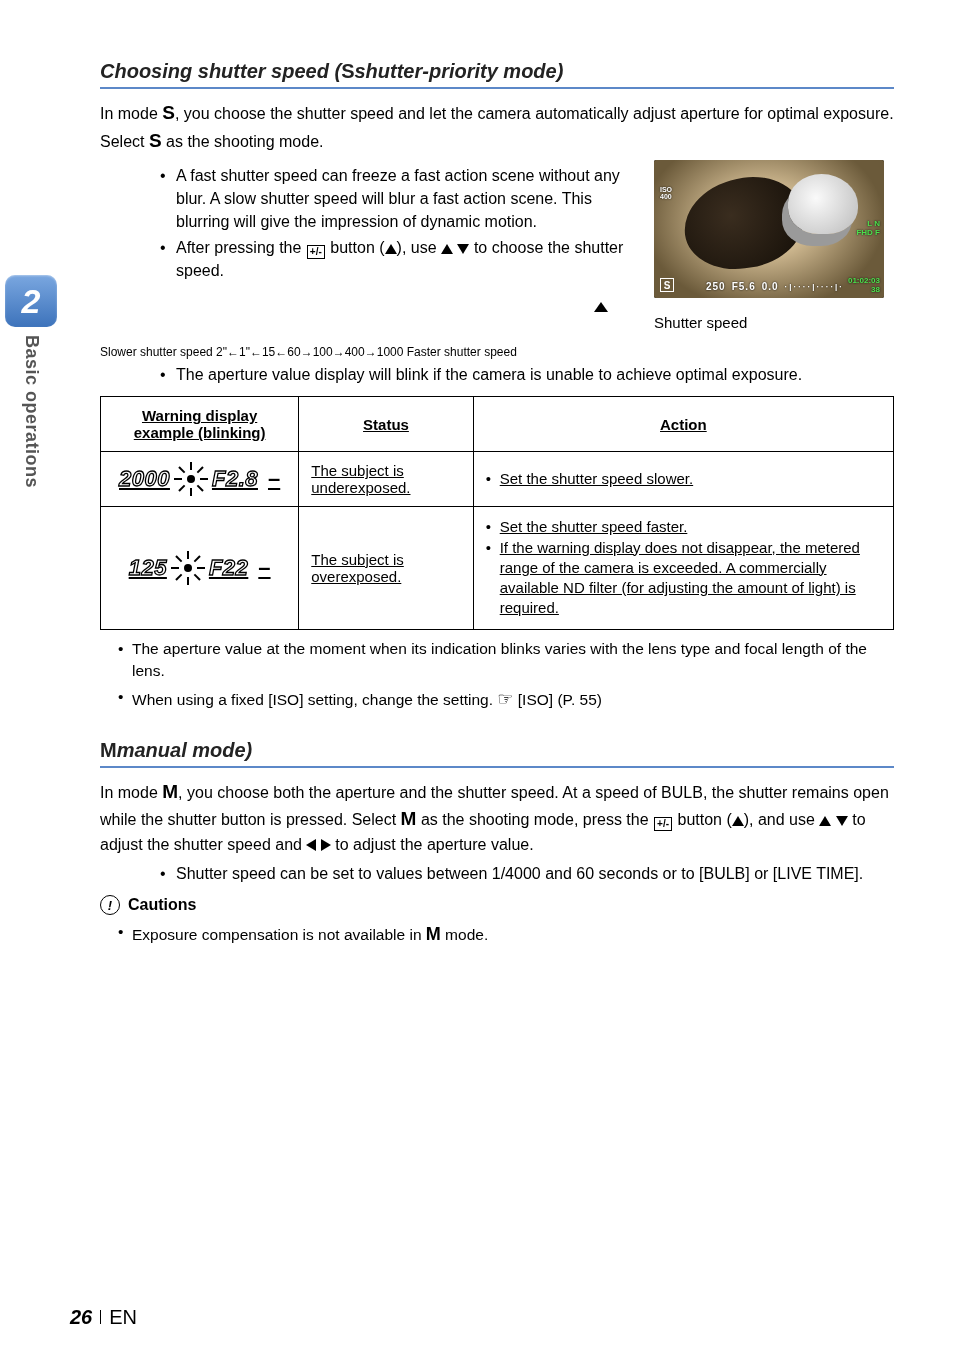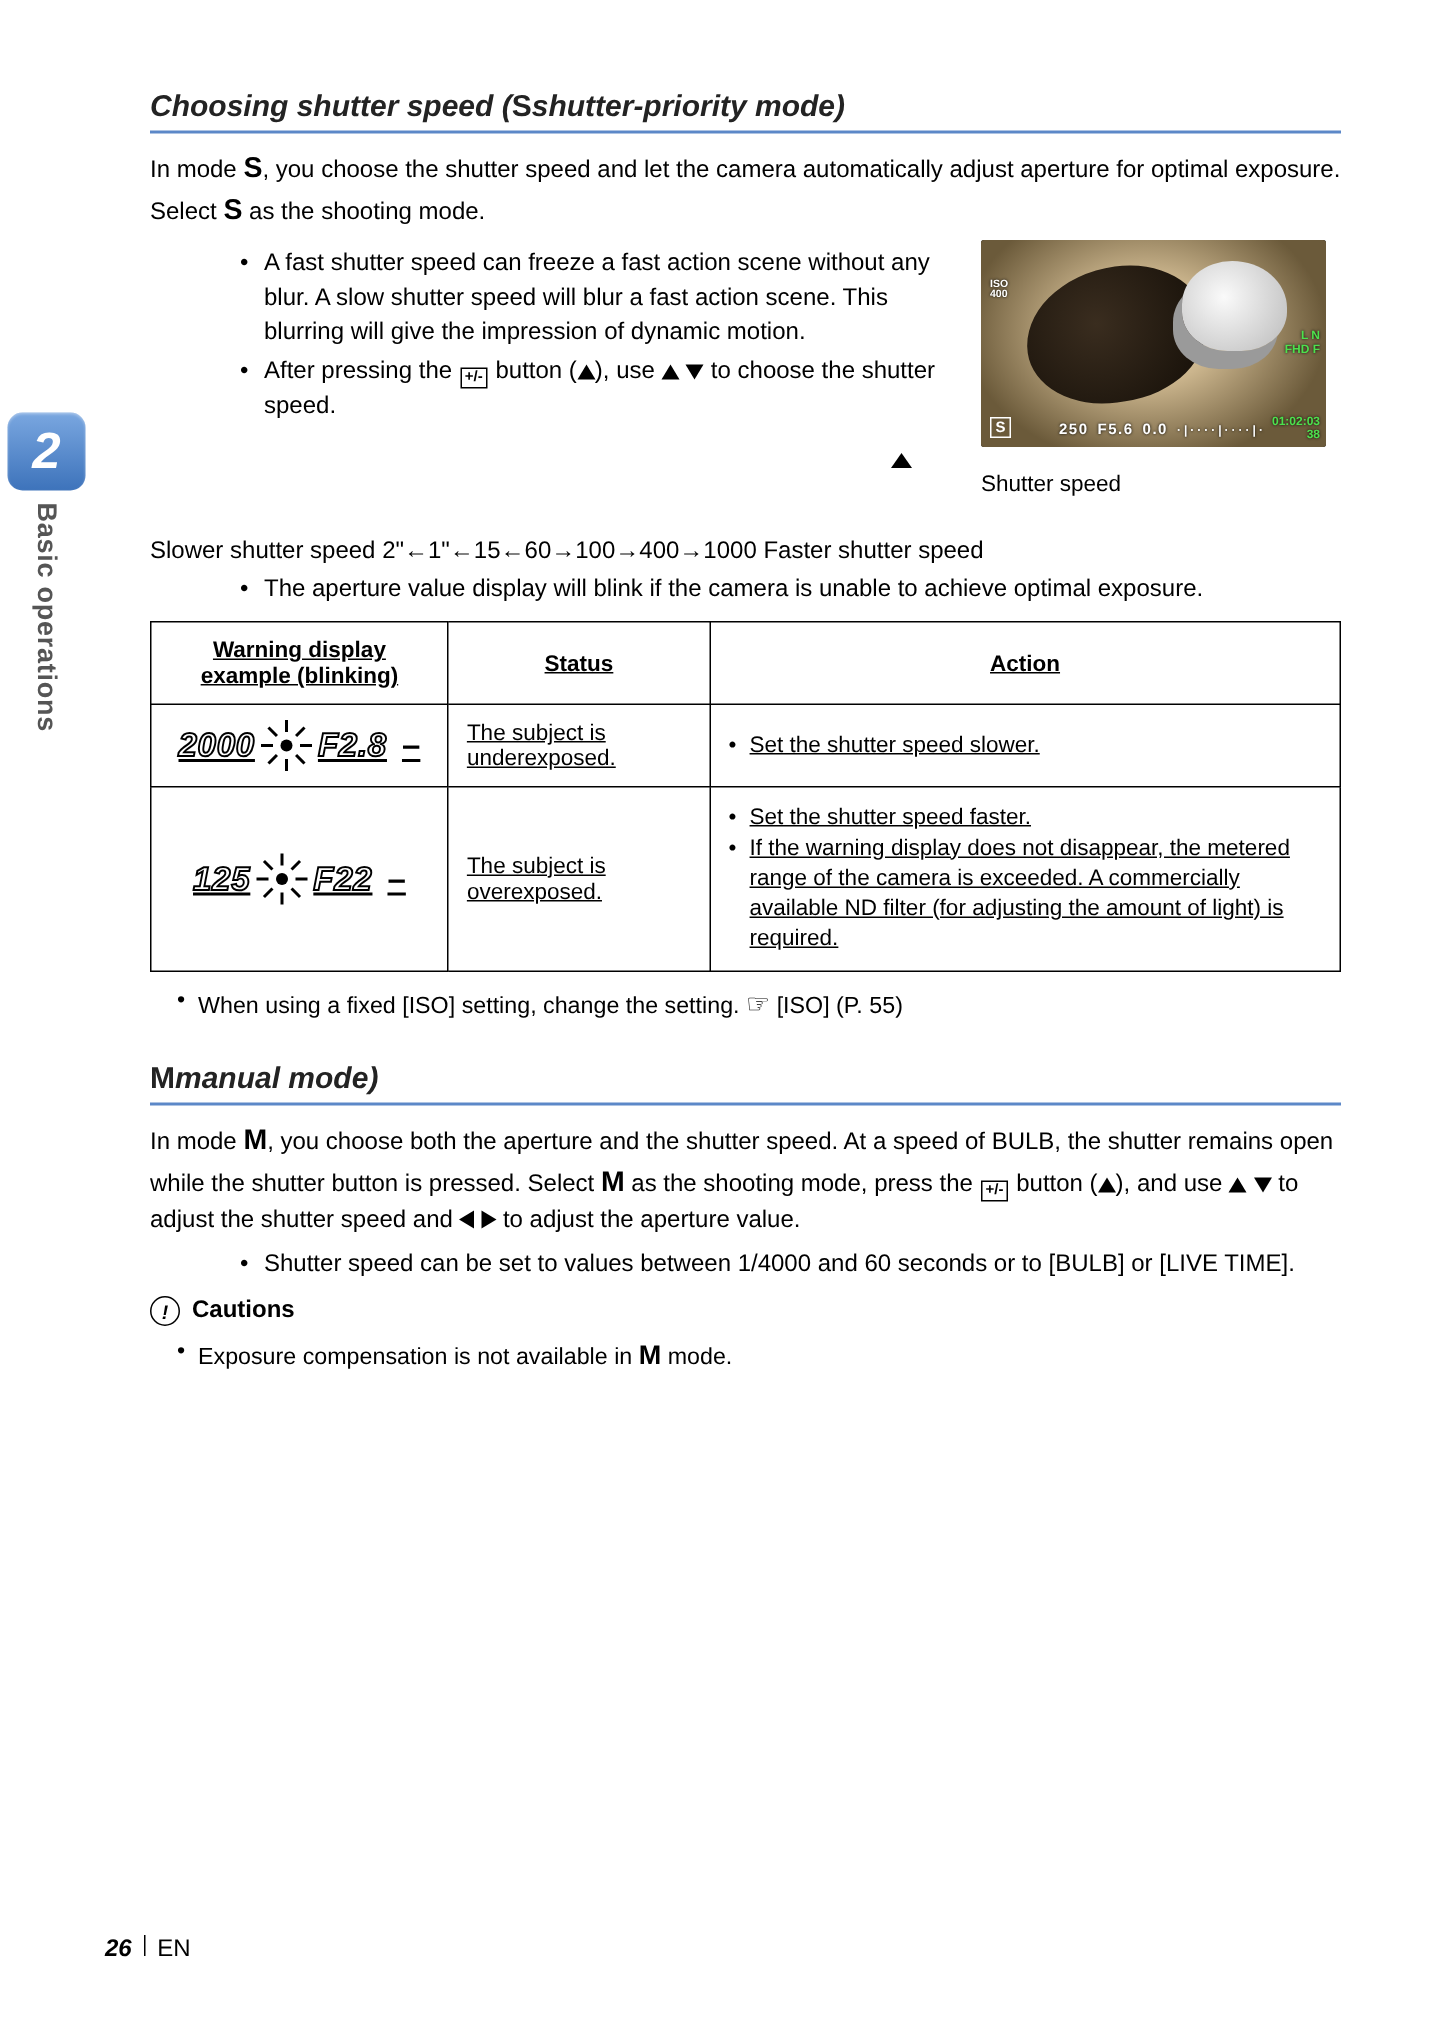--- a/index.html
+++ b/index.html
@@ -72,21 +72,21 @@
   .lcd .fmt { position:absolute; right:4px; top:60px; color:#4de04d; font-size:8px; font-weight:800; text-shadow:0 0 2px #000; text-align: right; line-height: 1.1;}
   .lcd .time { position:absolute; right:4px; bottom:4px; color:#4de04d; font-size:8px; font-weight:800; text-shadow:0 0 2px #000; text-align:right; line-height:1.05;}
   .lcd .modebox { position:absolute; left:6px; bottom:6px; width:14px; height:14px; border:1.5px solid #fff; color:#fff; font-size:10px; font-weight:900; display:flex;align-items:center;justify-content:center;}
   .lcd .bar { position:absolute; left:52px; bottom:6px; color:#fff; font-size:10px; font-weight:700; letter-spacing:1px; text-shadow:0 0 2px #000; display:flex; align-items:center; gap:6px;}
   .lcd .bar .ruler { font-size:8px; letter-spacing:2px;}
   .lcd-pointer {
     width: 0; height: 0; border-left: 7px solid transparent; border-right: 7px solid transparent; border-bottom: 10px solid #000; margin-top:4px; margin-left: -60px;
   }
   .lcd-caption { font-size: 15px; margin-top: 2px; }
 
-  .sequence { font-size: 16px; margin-top: 28px; }
+  .sequence { font-size: 12px; margin-top: 14px; }
   .arrow { font-family: Arial; }
 
   table.info {
     border-collapse: collapse;
     width: 100%;
     margin-top: 10px;
     margin-bottom: 8px;
     text-decoration: underline;
   }
   table.info th, table.info td {
@@ -112,21 +112,21 @@
   .notes { margin-top: 6px; }
   .notes li { font-size: 15.5px; line-height:1.45; margin-left: 18px; margin-bottom:4px; list-style:none; position:relative; padding-left:14px;}
   .notes li::before { content:"•"; position:absolute; left:0;}
   .pointing-hand { font-size:18px; }
 
   .cautions-head { display:flex; align-items:center; gap:8px; font-weight:800; font-size:16px; margin-top:10px;}
   .circled-ex {
     width:20px; height:20px; border:1.6px solid #000; border-radius:50%; display:inline-flex; align-items:center; justify-content:center; font-style: italic; font-weight:900; font-size:13px;
   }
 
-  .footer { position:absolute; left:70px; bottom:48px; font-size:16px; display:flex; align-items:baseline; gap:8px;}
+  .footer { position:absolute; left:70px; bottom:28px; font-size:20px; display:flex; align-items:baseline; gap:8px;}
   .footer .pg { font-weight:800; font-style: italic; }
   .footer .bar { width:1px; height:14px; background:#000; display:inline-block;}
 
   .icon-box { display:inline-flex; width:18px; height:14px; border:1.5px solid #000; align-items:center; justify-content:center; font-size:10px; font-weight:900; vertical-align:-2px; margin:0 1px;}
   .tri { display:inline-block; width:0; height:0; vertical-align:-1px;}
   .tri.up { border-left:6px solid transparent; border-right:6px solid transparent; border-bottom:10px solid #000;}
   .tri.down { border-left:6px solid transparent; border-right:6px solid transparent; border-top:10px solid #000;}
   .tri.left { border-top:6px solid transparent; border-bottom:6px solid transparent; border-right:10px solid #000;}
   .tri.right { border-top:6px solid transparent; border-bottom:6px solid transparent; border-left:10px solid #000;}
 
@@ -257,20 +257,21 @@
         <ul>
           <li>Set the shutter speed faster.</li>
           <li>If the warning display does not disappear, the metered range of the camera is exceeded. A commercially available ND filter (for adjusting the amount of light) is required.</li>
         </ul>
       </td>
     </tr>
   </tbody>
 </table>
 
 <ul class="notes">
+  <li>The aperture value at the moment when its indication blinks varies with the lens type and focal length of the lens.</li>
   <li>
     <span>When using a fixed [ISO] setting, change the setting. </span>
     <span class="pointing-hand">☞</span><span> [ISO] (P. 55)</span>
   </li>
 </ul>
 
 <h2 class="section-title spaced-top">
     <span class="mode-letter">M</span>
     <span> manual mode)</span>
 </h2>

